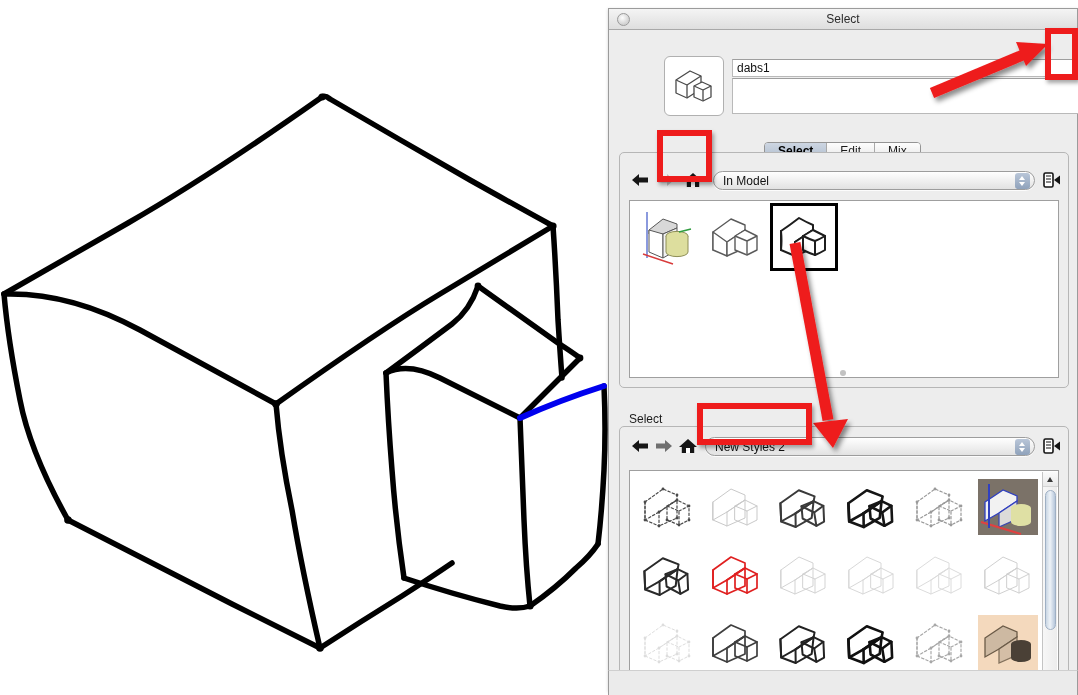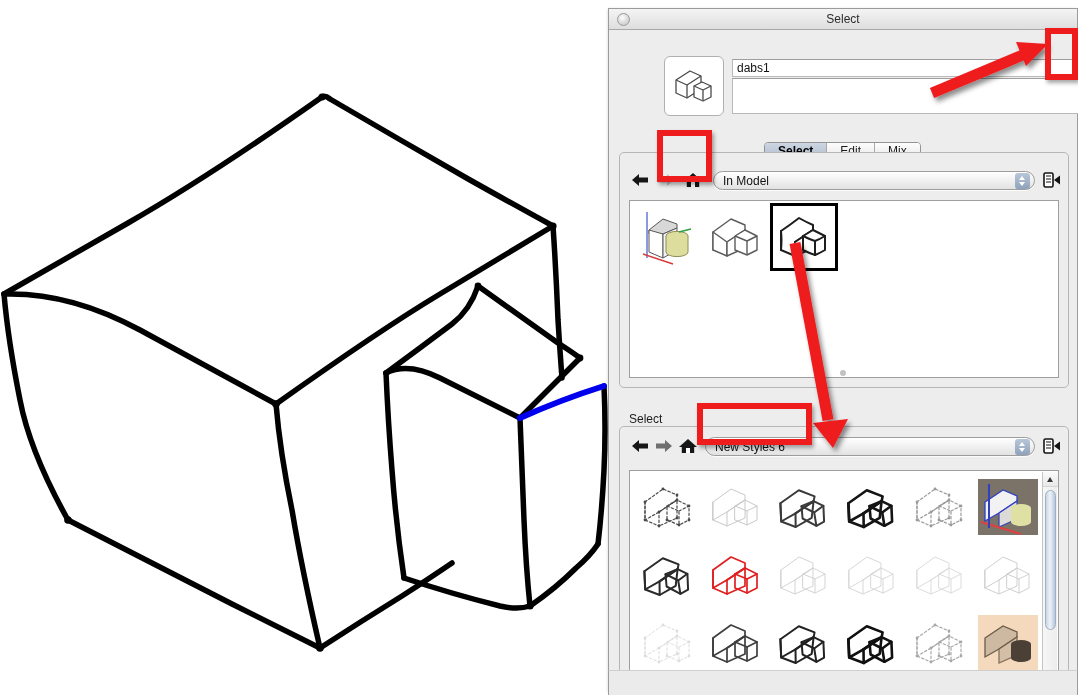--- a/index.html
+++ b/index.html
@@ -439,21 +439,21 @@
             <path d="M19 10 L12 4 L12 7.5 L3 7.5 L3 12.5 L12 12.5 L12 16 Z" fill="#6f6f6f"></path>
           </svg>
         </div>
         <div class="navico" style="left:48px;">
           <svg width="22" height="20" viewBox="0 0 22 20">
             <path d="M11 3 L20 11 L17.2 11 L17.2 17 L4.8 17 L4.8 11 L2 11 Z" fill="#161616"></path>
             <rect x="9" y="12" width="4" height="5" fill="#ffffff"></rect>
           </svg>
         </div>
         <div class="combo" style="left:76px; top:1px; width:330px;">
-          <span>New Styles 6</span>
+          <span>New Styles 2</span>
           <span class="arrows"></span>
         </div>
         <div class="navico" style="left:410px;">
           <svg width="22" height="20" viewBox="0 0 22 20">
             <rect x="5" y="3" width="9" height="14" rx="1.5" fill="#fff" stroke="#141414" stroke-width="1.6"></rect>
             <path d="M7 6 L12 6 M7 9 L12 9 M7 12 L12 12" stroke="#141414" stroke-width="1.2"></path>
             <path d="M15 10 L21 5.5 L21 14.5 Z" fill="#141414"></path>
           </svg>
         </div>
       </div>

